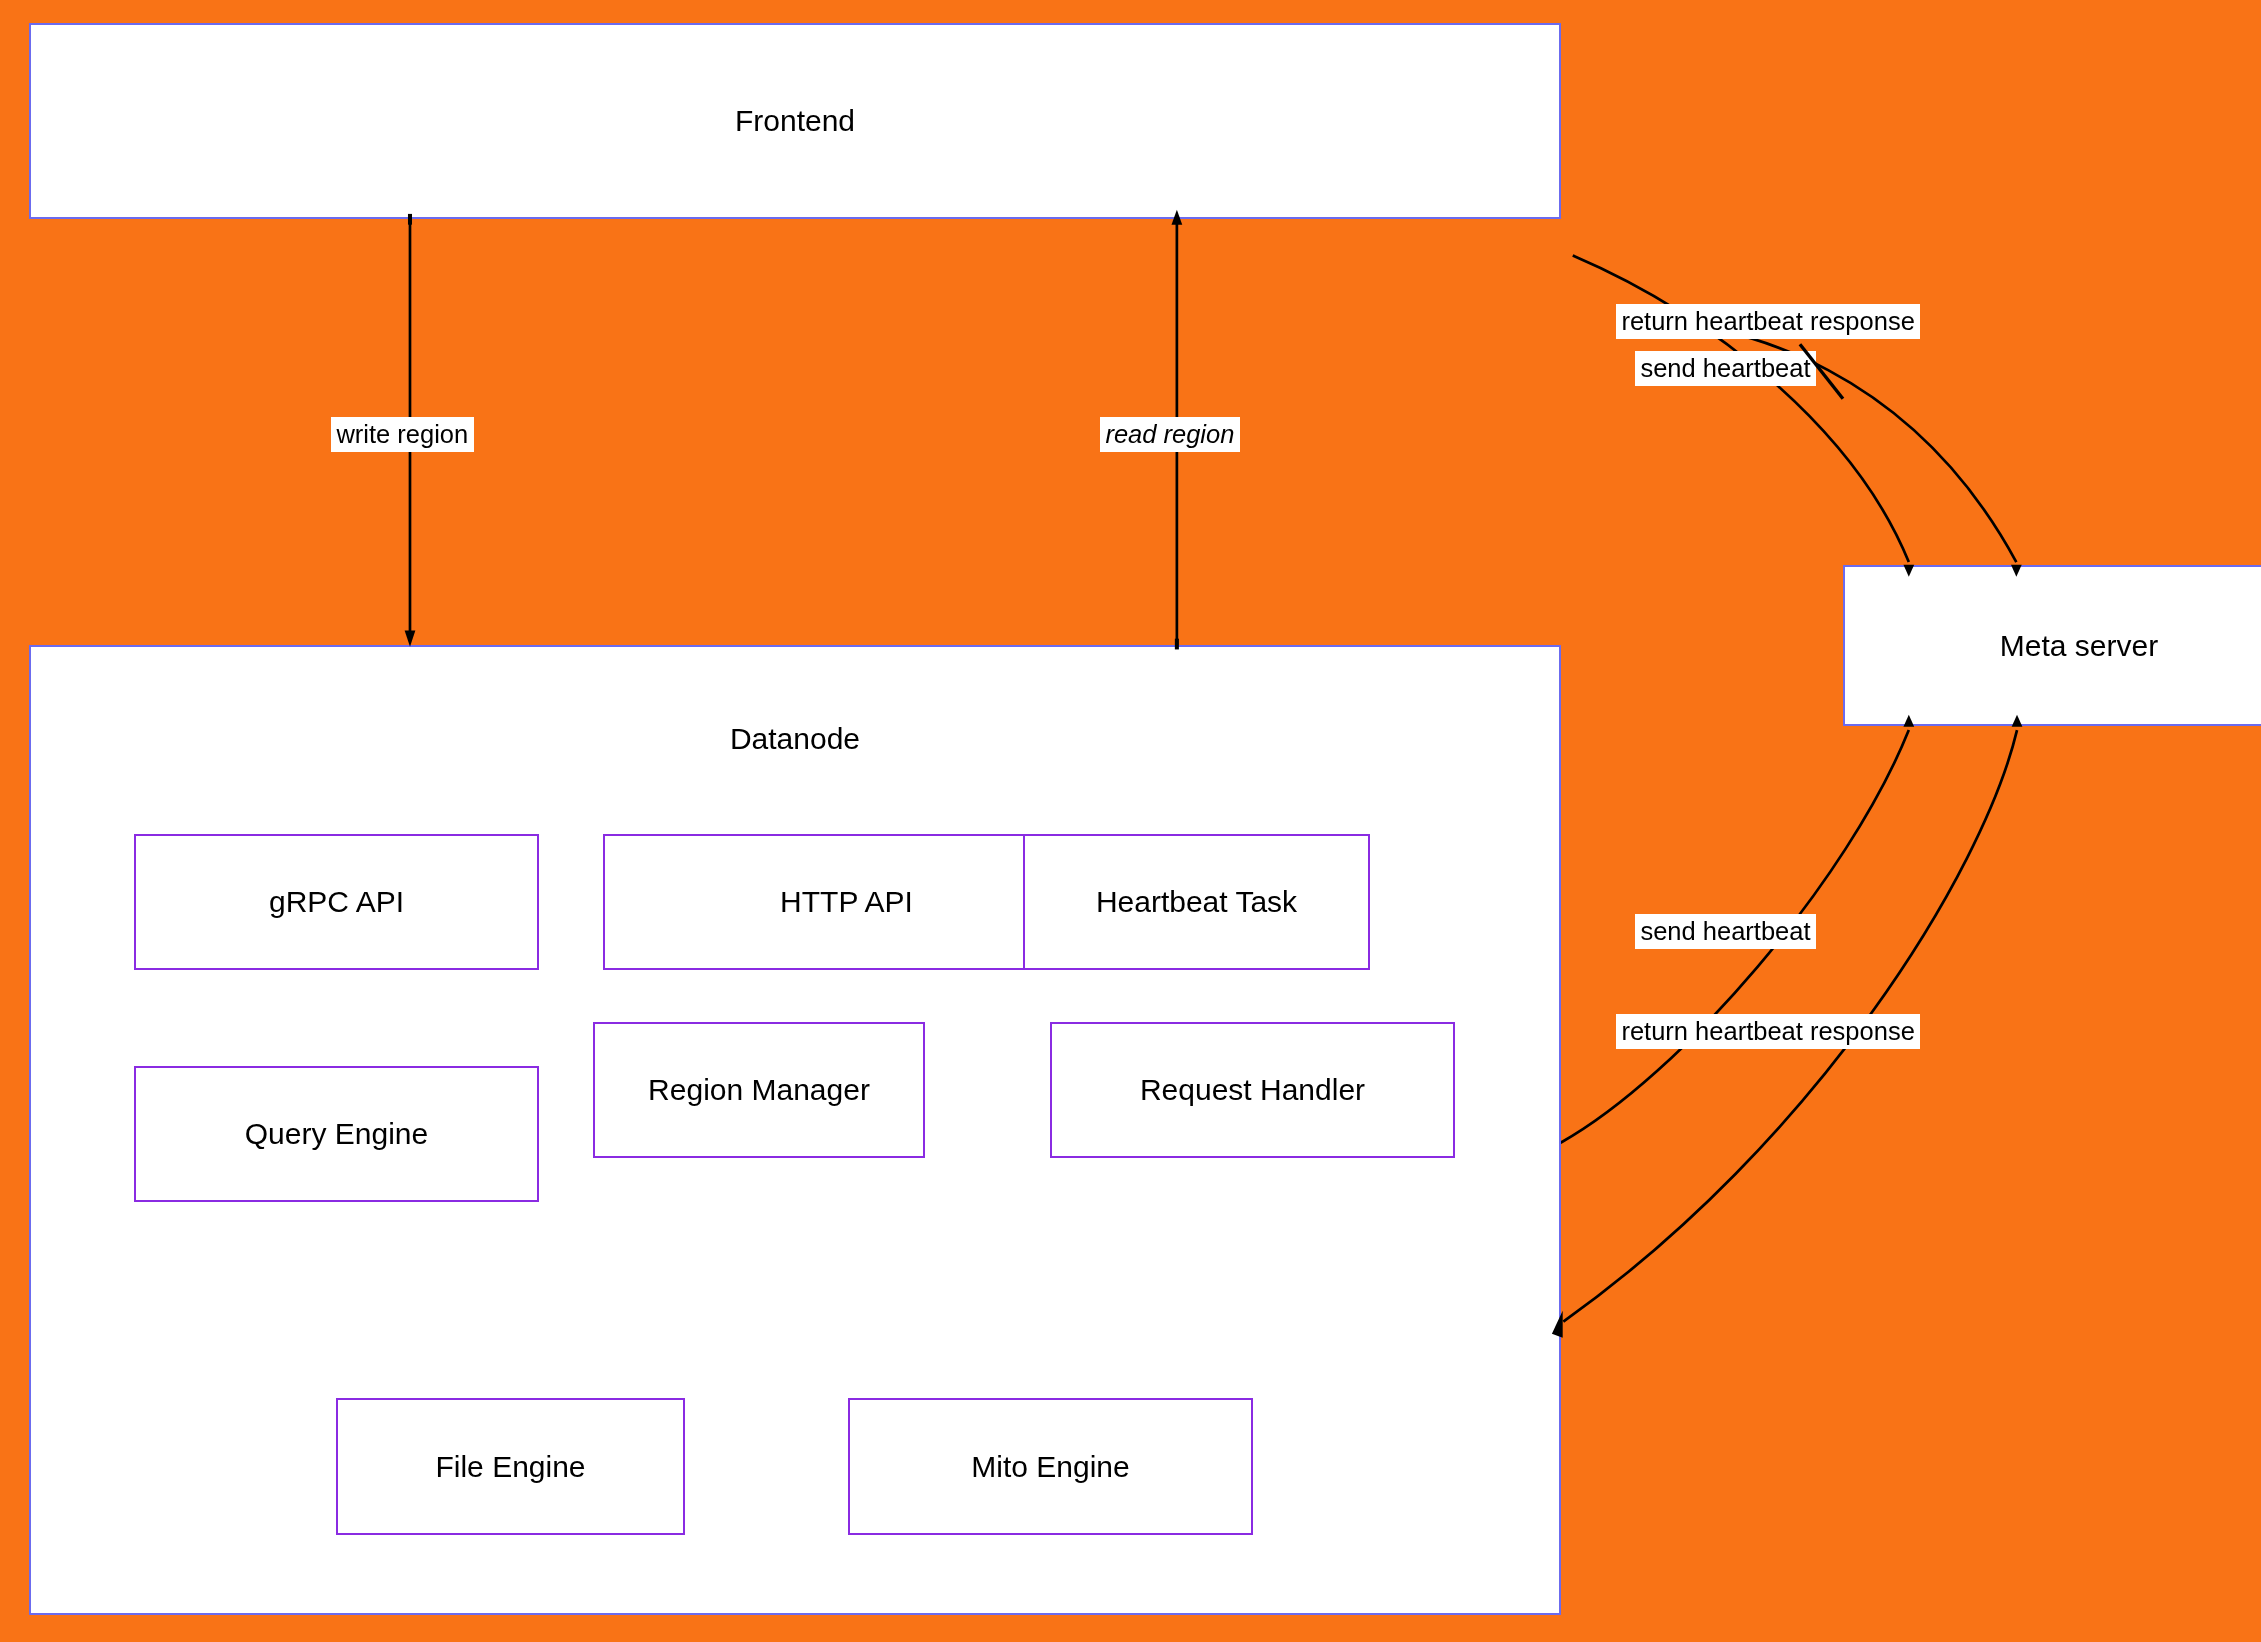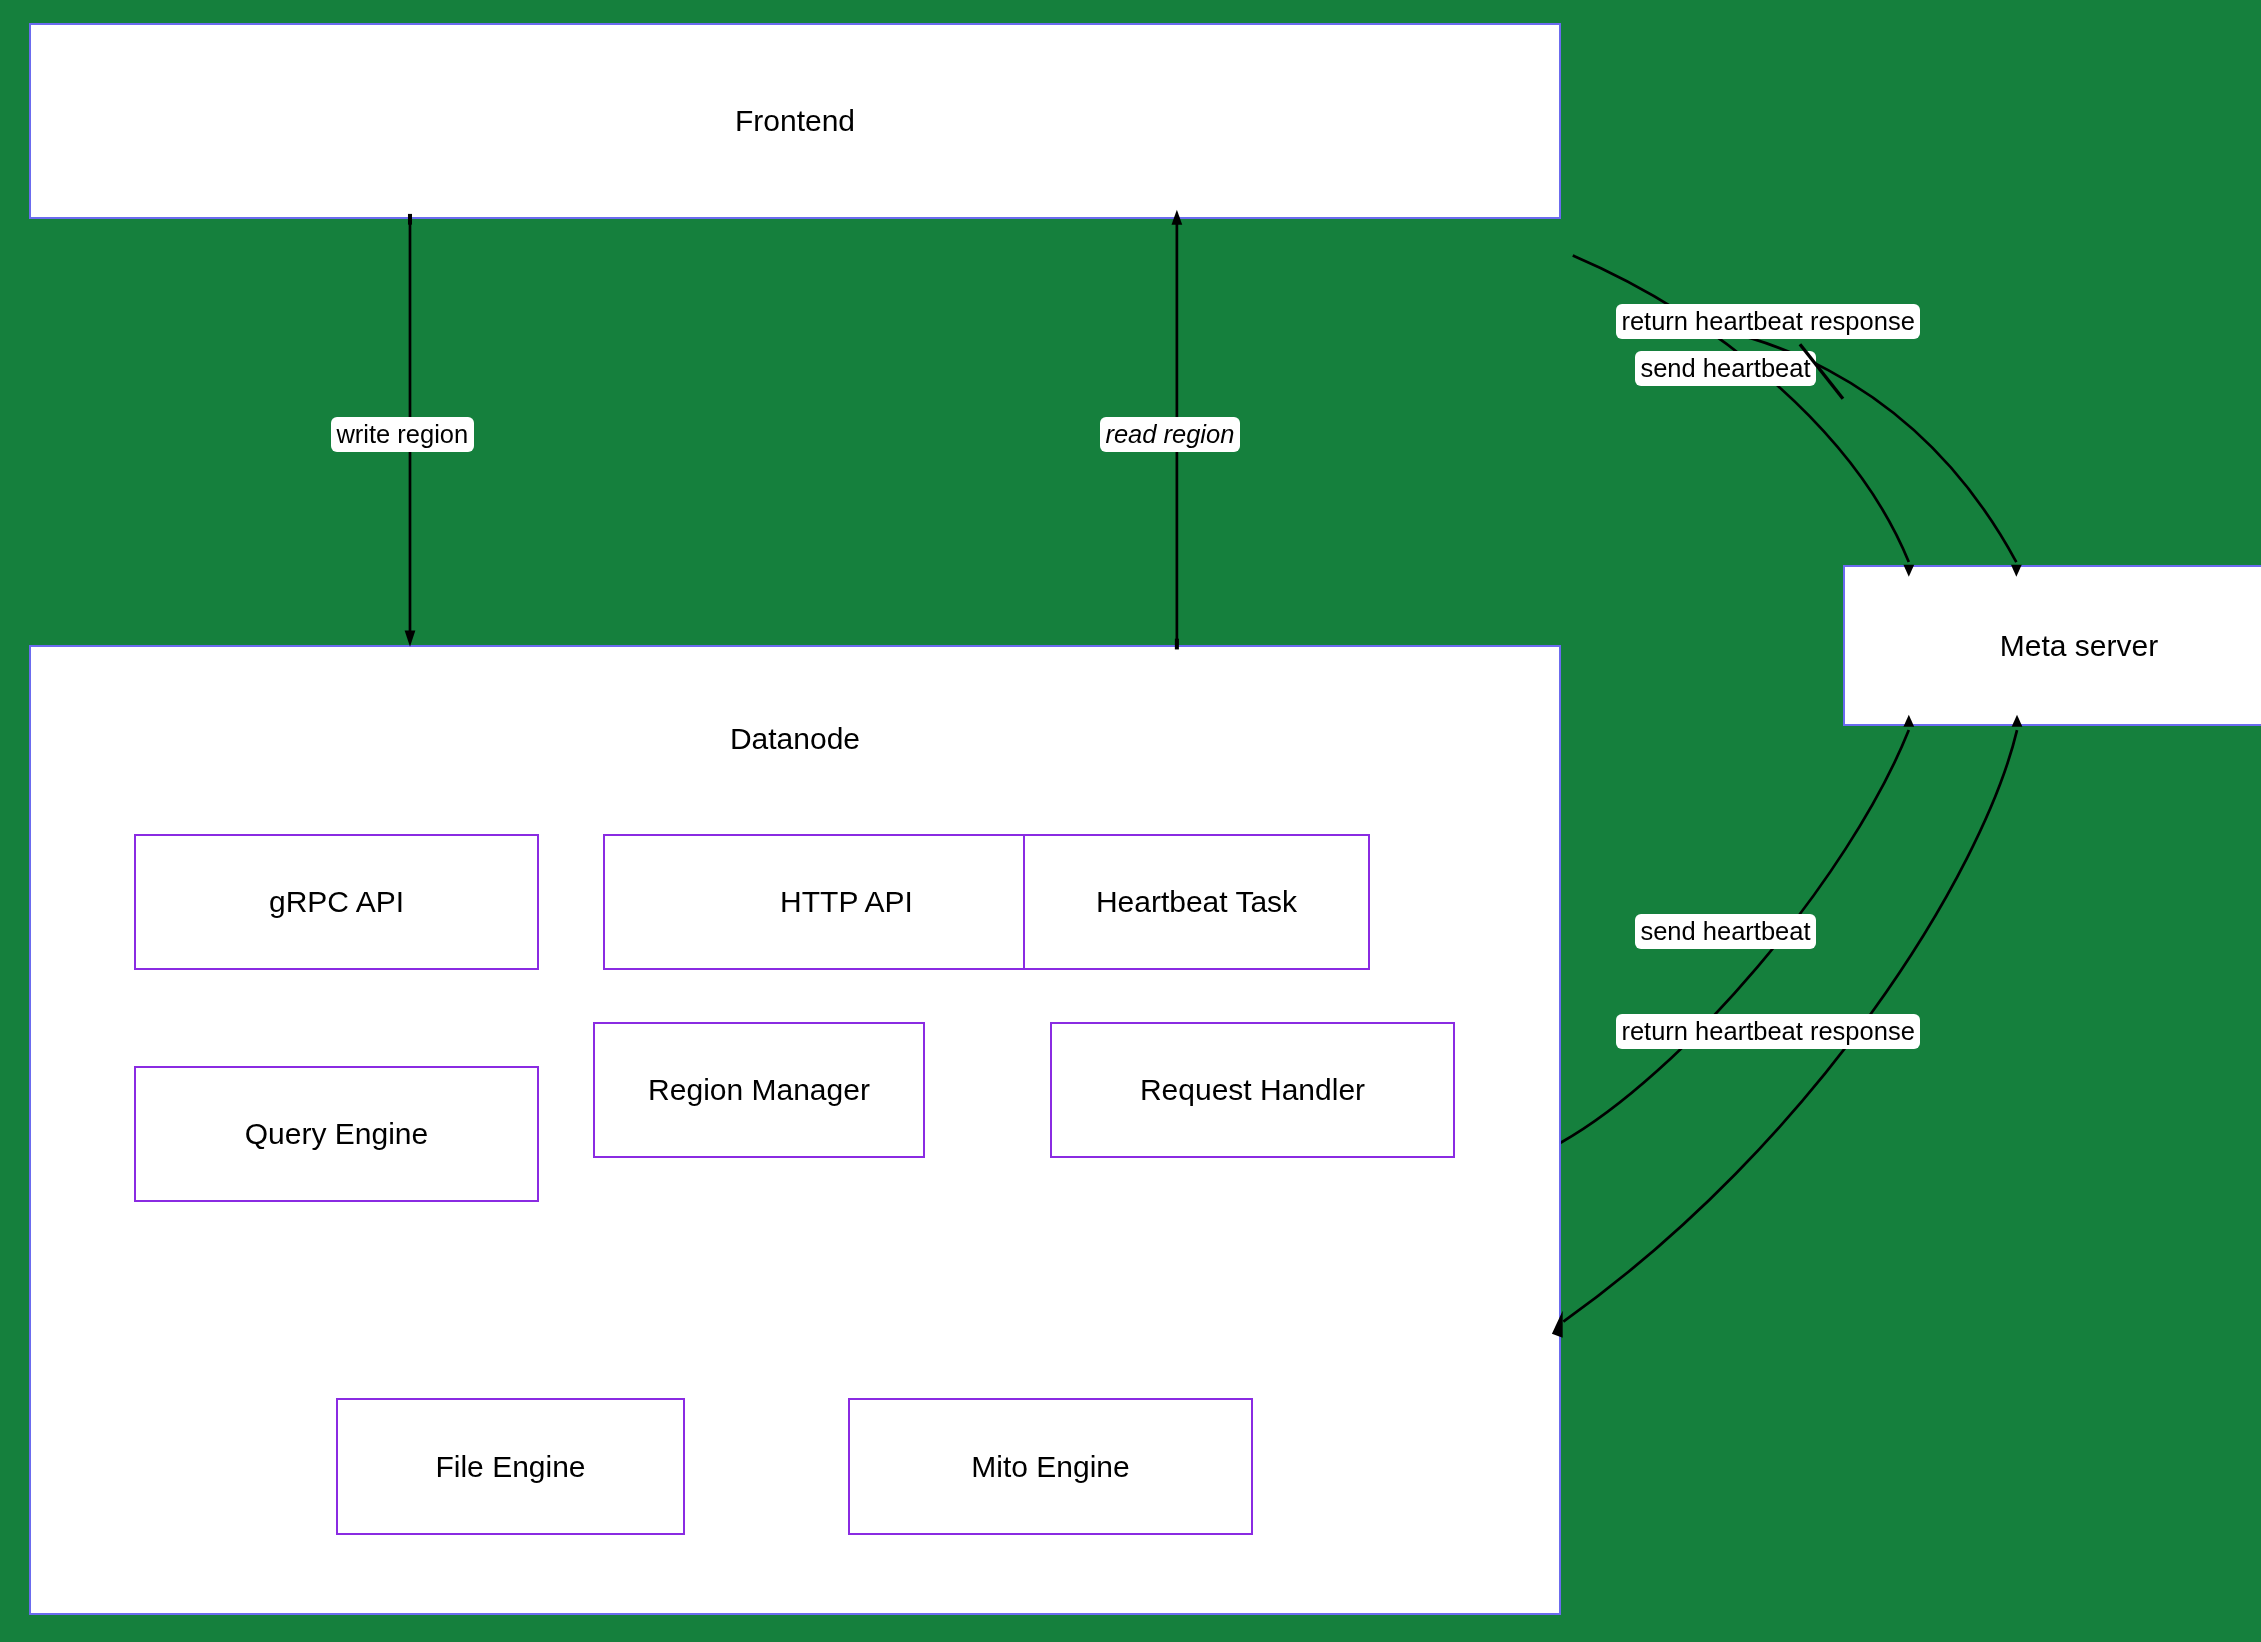--- a/index.html
+++ b/index.html
@@ -5,21 +5,21 @@
   html, body {
     margin: 0; padding: 0;
     background: #000000;
     width: 2261px; height: 1643px;
     overflow: hidden;
     font-family: "Liberation Sans", "DejaVu Sans", sans-serif;
   }
   #canvas {
     position: relative;
     width: 2261px; height: 1643px;
-    background: #15803d;
+    background: #f97316;
   }
   svg.overlay {
     position: absolute; left: 0; top: 0;
     width: 2261px; height: 1643px;
     pointer-events: none;
   }
   #edges-svg   { z-index: 1; }
   #artifacts-svg { z-index: 10; }
 
   .node {
@@ -67,21 +67,20 @@
   .edge-label {
     position: absolute;
     background: #ffffff;
     color: #000000;
     font-size: 25.5px;
     line-height: 35px;
     height: 35px;
     padding: 0 5.4px;
     white-space: nowrap;
     z-index: 5;
-    border-radius: 6px;
   }
   #label-return-hb-top   { left: 1616px; top: 304px; }
   #label-send-hb-top     { left: 1635px; top: 351px; }
   #label-write-region    { left: 331px;  top: 417px; }
   #label-read-region     { left: 1100px; top: 417px; font-style: italic; }
   #label-send-hb-right   { left: 1635px; top: 914px; }
   #label-return-hb-right { left: 1616px; top: 1014px; }
 </style>
 </head>
 <body>

